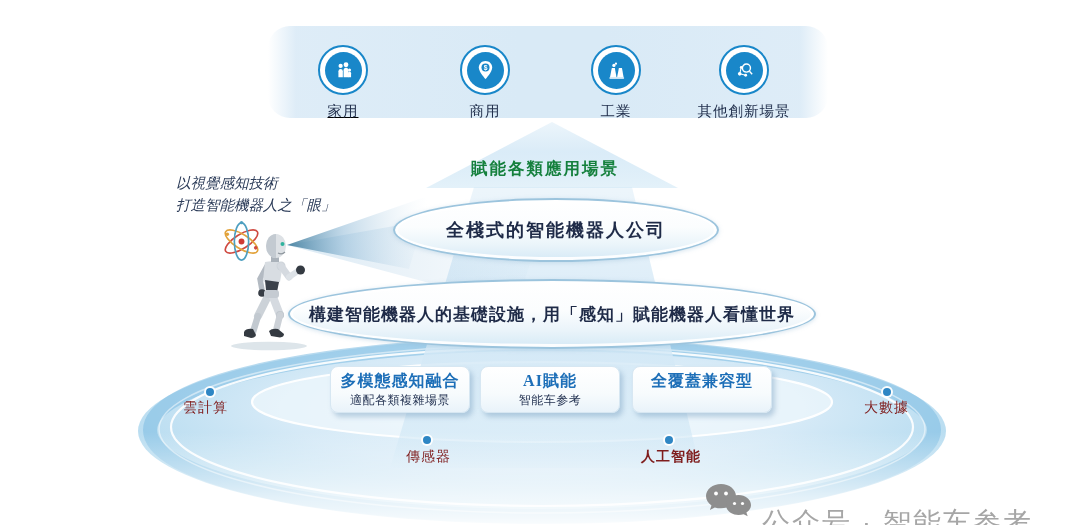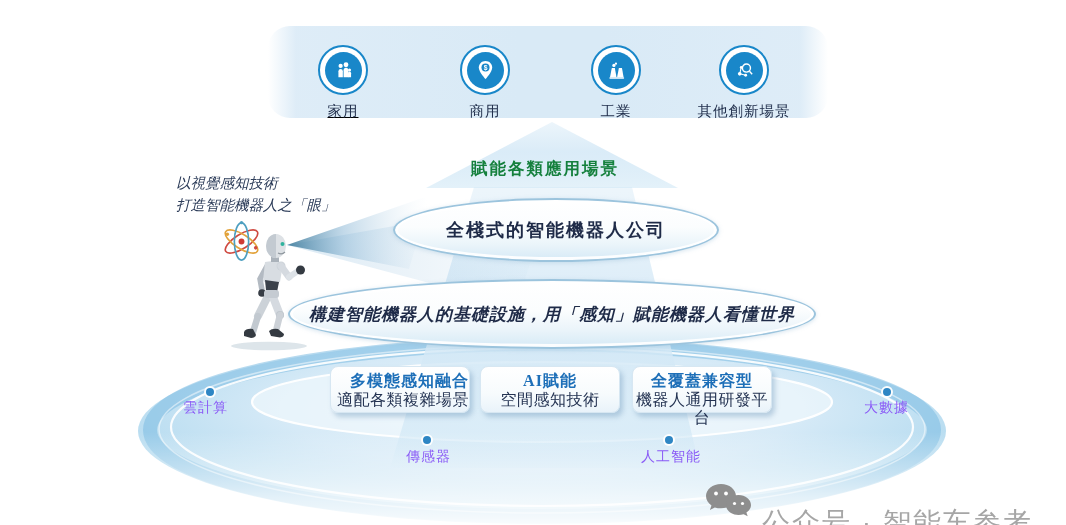--- a/index.html
+++ b/index.html
@@ -17,34 +17,34 @@
   
   .arrowlbl{left:435px;top:158px;width:220px;text-align:center;font-size:16.5px;font-weight:bold;
             color:#15803d;letter-spacing:2px;}
   
   .tier{border-radius:50%;border:2px solid #9cc4dd;
         background:linear-gradient(180deg,#ffffff 0%,#fbfdfe 45%,#eaf4fa 75%,#d6eaf6 100%);
         box-shadow:0 1px 4px rgba(140,180,210,.35), inset 0 0 0 3px rgba(255,255,255,.9);
         display:flex;align-items:center;justify-content:center;text-align:center;
         color:#1f2b48;font-weight:bold;}
   .tier1{left:393px;top:198px;width:322px;height:60px;font-size:18px;letter-spacing:2px;}
-  .tier2{left:288px;top:279px;width:524px;height:66px;font-size:17px;letter-spacing:1px;font-style:italic;}
+  .tier2{left:288px;top:279px;width:524px;height:66px;font-size:17px;letter-spacing:1px;}
   
   .caption{left:176px;top:172px;width:212px;text-align:left;font-style:italic;
            font-size:14.5px;line-height:22px;color:#2b3b58;}
   
   .pillar{width:140px;height:47px;border-radius:8px;border:1px solid #d7e7f2;
           background:linear-gradient(180deg,#ffffff 0%,#f7fbfd 60%,#e9f3fa 100%);
           box-shadow:3px 4px 5px rgba(110,150,185,.4);
           text-align:center;padding-top:3px;box-sizing:border-box;}
   .pillar .t{font-size:16px;font-weight:bold;color:#1d6fb8;line-height:21px;letter-spacing:1px;}
-  .pillar .s{font-size:16px;color:#243352;line-height:18px;letter-spacing:.5px;}
+  .pillar .s{font-size:12px;color:#243352;line-height:18px;letter-spacing:.5px;}
   
   .dot{width:8px;height:8px;border-radius:50%;background:#2e86c4;box-shadow:0 0 0 2px rgba(255,255,255,.95);}
-  .flabel{font-size:14px;color:#8b5cf6;letter-spacing:1px;white-space:nowrap;}
+  .flabel{font-size:14px;color:#7f1d1d;letter-spacing:1px;white-space:nowrap;}
   
   .wm{left:704px;top:460px;display:flex;align-items:center;gap:10px;}
   .wm .wmtext{font-family:"Liberation Sans","DejaVu Sans",sans-serif;font-size:28px;color:#a6a6a6;letter-spacing:2px;white-space:nowrap;margin-top:44px;}
 </style>
 </head>
 <body>
 
 <div id="stage">
 
   <svg class="abs" style="left:0;top:0;" width="1066" height="525" viewBox="0 0 1066 525">
@@ -214,44 +214,43 @@
     <path d="M76 53 L85 47" stroke="#dde2e7" stroke-width="6" stroke-linecap="round"></path>
     <circle cx="87.5" cy="46" r="4.5" fill="#343a42"></circle>
 
     <rect x="58" y="32" width="8" height="6" fill="#aab2ba"></rect>
     <ellipse cx="63" cy="22" rx="10" ry="12" fill="#dde1e5"></ellipse>
     <path d="M63 10a10 12 0 0 0 0 24z" fill="#c3cad1"></path>
     <circle cx="69.5" cy="20" r="2" fill="#2fb39e"></circle>
     <path d="M65 29q4 2 7-1" stroke="#8f979e" stroke-width="1.2" fill="none"></path>
   </svg>
 
-  <div class="abs pillar" style="left:330px;top:366px;text-align:right;">
+  <div class="abs pillar" style="left:330px;top:366px;">
     <div class="t">多模態感知融合</div>
     <div class="s">適配各類複雜場景</div>
   </div>
   <div class="abs pillar" style="left:480px;top:366px;">
     <div class="t">AI賦能</div>
-    <div class="s">空間感知技術</div>
+    <div class="s">智能车参考</div>
   </div>
   <div class="abs pillar" style="left:632px;top:366px;">
     <div class="t">全覆蓋兼容型</div>
-    <div class="s">機器人通用研發平台</div>
   </div>
 
   <div class="abs dot" style="left:206px;top:388px;"></div>
   <div class="abs flabel" style="left:183px;top:399px;">雲計算</div>
 
   <div class="abs dot" style="left:883px;top:388px;"></div>
   <div class="abs flabel" style="left:864px;top:399px;">大數據</div>
 
   <div class="abs dot" style="left:423px;top:436px;"></div>
   <div class="abs flabel" style="left:406px;top:448px;">傳感器</div>
 
   <div class="abs dot" style="left:665px;top:436px;"></div>
-  <div class="abs flabel" style="left:641px;top:448px;">人工智能</div>
+  <div class="abs flabel" style="left:641px;top:448px;font-weight:bold;">人工智能</div>
 
   <div class="abs wm">
     <svg width="48" height="38" viewBox="0 0 48 38">
       <path d="M17 2C8.7 2 2 7.4 2 14.1c0 3.8 2.1 7.1 5.5 9.3L5.9 28l4.9-2.6c1.9.6 4 .9 6.2.9 8.3 0 15-5.4 15-12.1S25.3 2 17 2z" fill="#8e8e8e"></path>
       <circle cx="12" cy="11.5" r="1.9" fill="#fff"></circle>
         <circle cx="22" cy="11.5" r="1.9" fill="#fff"></circle>
       <path d="M34.5 13c-6.9 0-12.5 4.5-12.5 10s5.6 10 12.5 10c1.8 0 3.5-.3 5.1-.8l4.1 2.1-1.3-3.8c2.8-1.8 4.6-4.5 4.6-7.5 0-5.5-5.6-10-12.5-10z" fill="#8e8e8e"></path>
       <circle cx="30.5" cy="21.5" r="1.6" fill="#fff"></circle>
         <circle cx="38.5" cy="21.5" r="1.6" fill="#fff"></circle>
     </svg>

